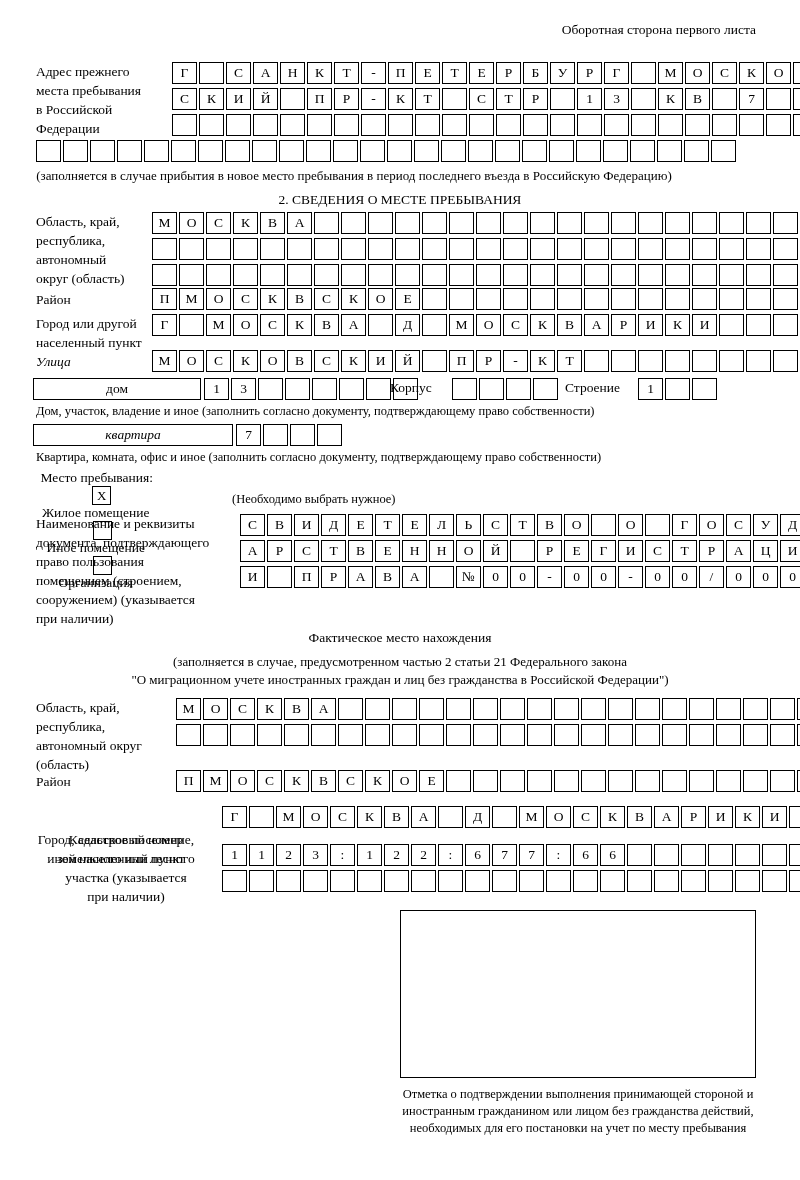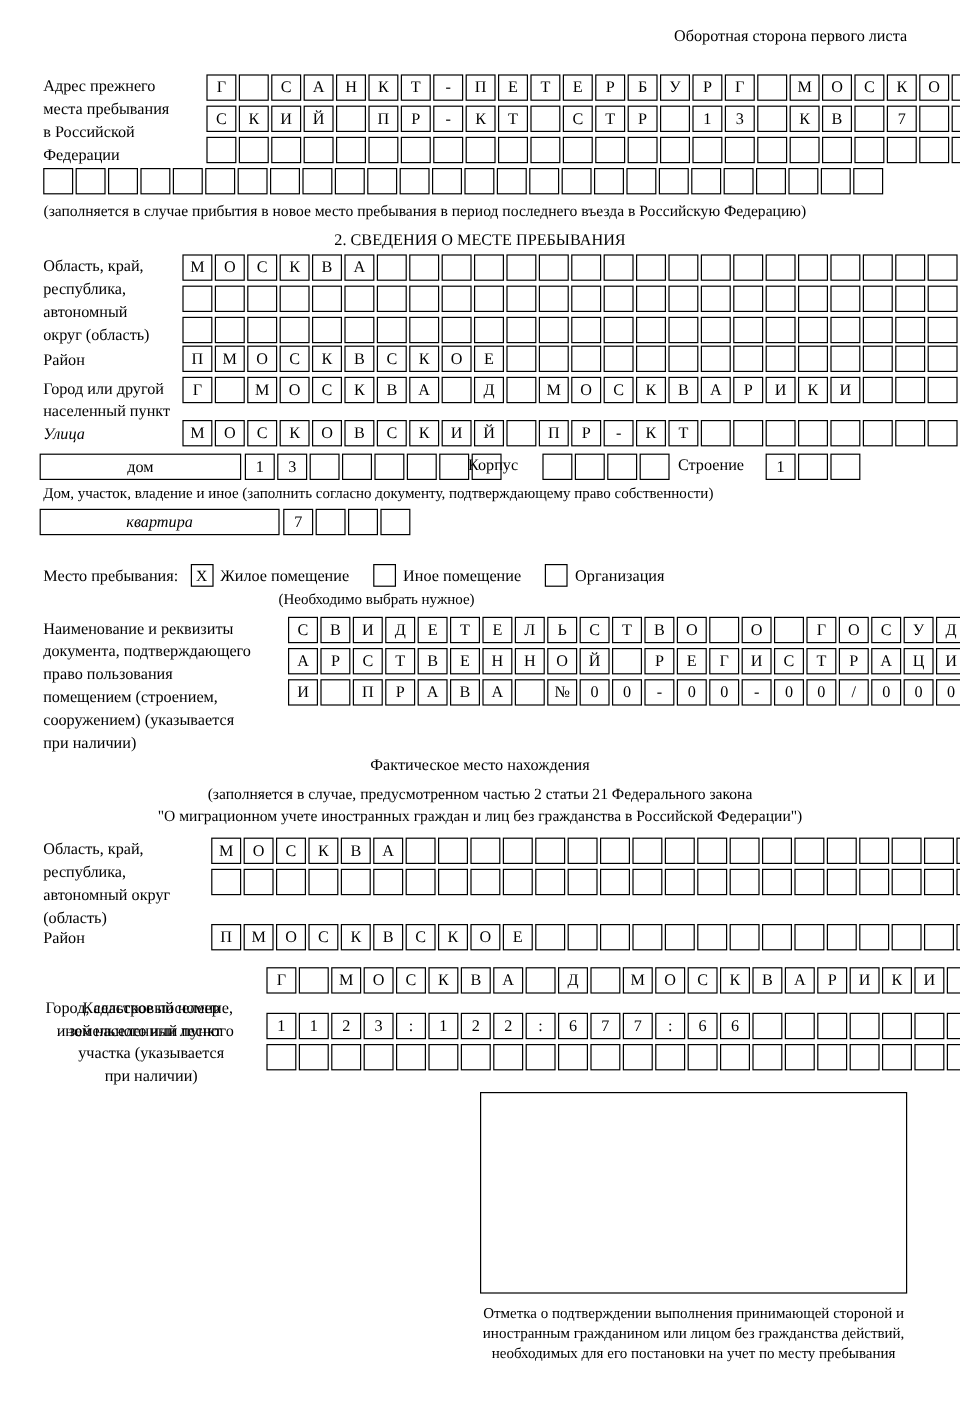--- a/index.html
+++ b/index.html
@@ -413,22 +413,23 @@
 
   <div class="lbl small" style="left:36px; top:402px;">Дом, участок, владение и иное (заполнить согласно документу, подтверждающему право собственности)</div>
 
   <div class="wide-field" style="left:33px; top:424px; width:200px;font-style:italic;">квартира</div>
   <div class="boxrow" id="s2-flat" style="left:236px; top:424px;">
       <div class="cell">7</div>
       <div class="cell"></div>
       <div class="cell"></div>
       <div class="cell"></div>
     </div>
-
-  <div class="inline-row" style="left:36px; top:470px;">
+  <div class="lbl small" style="left:36px; top:448px;">Квартира, комната, офис и иное (заполнить согласно документу, подтверждающему право собственности)</div>
+
+  <div class="inline-row" style="left:36px; top:470px;flex-direction:column;">
     <span>Место пребывания:</span>
     <span class="chk" style="margin-left:10px;">Х</span>
     <span class="txt">Жилое помещение</span>
     <span class="chk" style="margin-left:12px;"></span>
     <span class="txt">Иное помещение</span>
     <span class="chk" style="margin-left:12px;"></span>
     <span class="txt">Организация</span>
   </div>
   <div class="lbl small" style="left:232px; top:490px;">(Необходимо выбрать нужное)</div>
 

